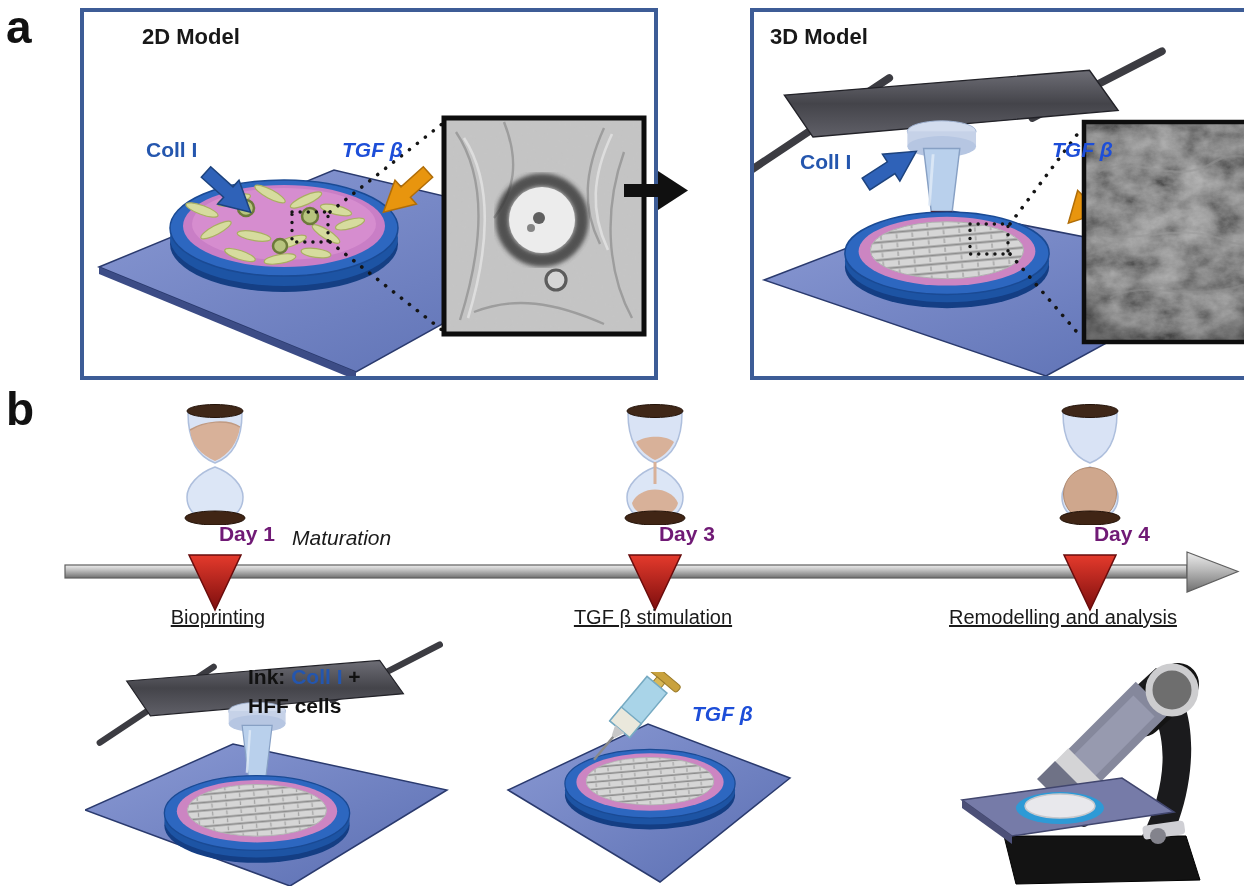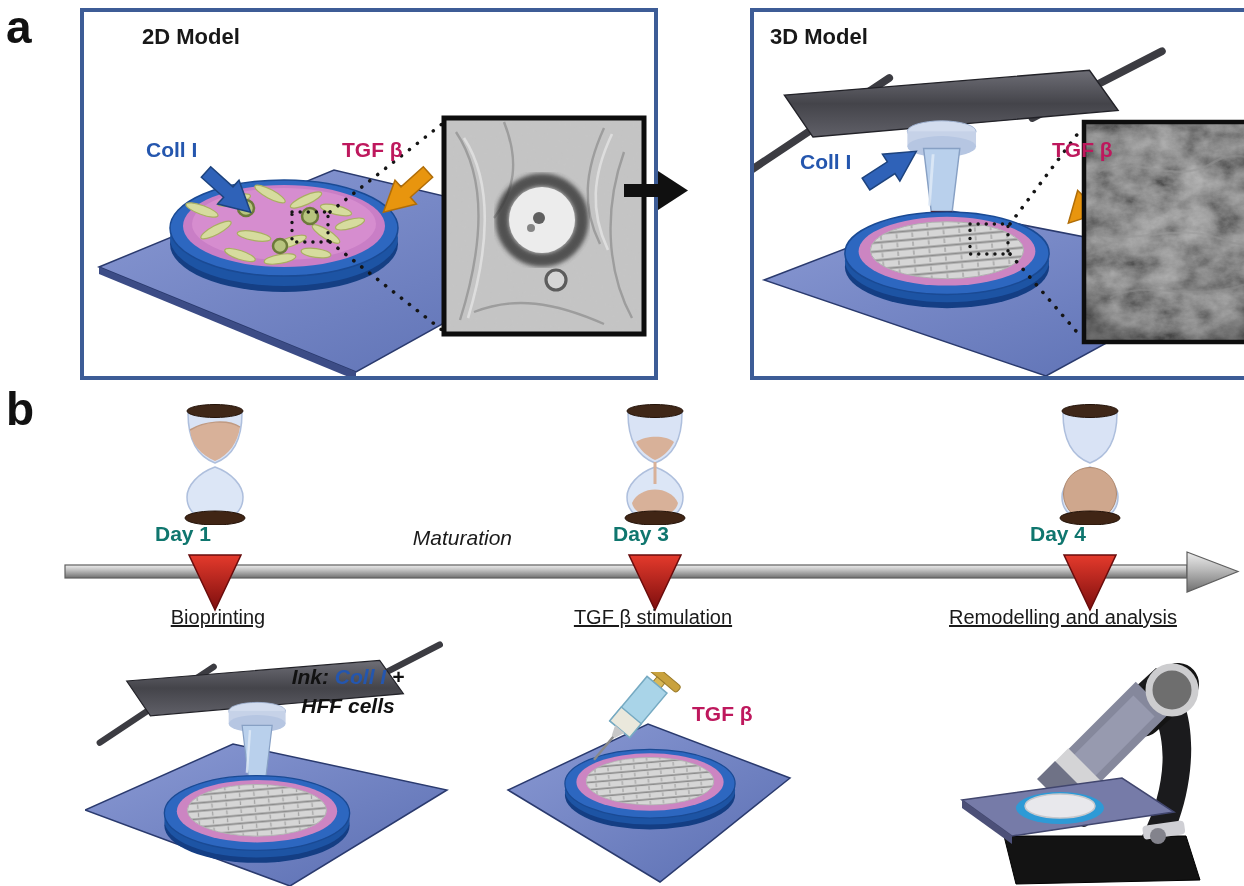--- a/index.html
+++ b/index.html
@@ -3,25 +3,25 @@
 <meta charset="utf-8">
 <style>
   html,body{margin:0;padding:0;background:#ffffff;}
   #figure{position:relative;width:1244px;height:886px;background:#ffffff;
           font-family:"Liberation Sans","DejaVu Sans",sans-serif;overflow:hidden;}
   .abs{position:absolute;}
   .panel-letter{font-size:46px;font-weight:bold;color:#111;line-height:1;}
   .panel-box{position:absolute;border:4px solid #3d5c96;background:#fff;margin-left:42px;}
   .box-title{position:absolute;font-size:22px;font-weight:bold;color:#181818;}
   .coll-label{position:absolute;font-size:21px;font-weight:bold;color:#2456ae;}
-  .tgf-label{position:absolute;font-size:21px;font-weight:bold;color:#be185d;}
-  .day-label{position:absolute;width:120px;text-align:left;font-size:21px;font-weight:bold;color:#0f766e;}
-  .phase-label{position:absolute;width:220px;text-align:right;font-size:21px;font-style:italic;color:#1a1a1a;}
+  .tgf-label{position:absolute;font-size:21px;font-weight:bold;color:#1d4ed8;font-style:italic;}
+  .day-label{position:absolute;width:120px;text-align:right;font-size:21px;font-weight:bold;color:#701a75;}
+  .phase-label{position:absolute;width:220px;text-align:left;font-size:21px;font-style:italic;color:#1a1a1a;}
   .event-label{position:absolute;text-align:center;font-size:20px;color:#1a1a1a;text-decoration:underline;}
-  .ink-note{position:absolute;width:200px;text-align:center;font-size:21px;font-weight:bold;color:#111;line-height:29px;font-style:italic;}
+  .ink-note{position:absolute;width:200px;font-size:21px;font-weight:bold;color:#111;line-height:29px;}
   .ink-note .blue{color:#2456ae;}
   svg{display:block;}
 </style>
 </head>
 <body>
 
 <div id="figure">
 
   <svg width="0" height="0" style="position:absolute" aria-hidden="true">
     <defs>
@@ -231,21 +231,21 @@
 
   <svg class="abs" style="left:60px;top:548px" width="1184" height="70" viewBox="0 0 1184 70">
     <rect x="5" y="17" width="1122" height="13" fill="url(#gradBar)" stroke="#5f5f5f" stroke-width="1.2"></rect>
     <polygon points="1127,4 1178,23.5 1127,44" fill="url(#gradBar)" stroke="#5f5f5f" stroke-width="1.2"></polygon>
     <polygon points="129,7 181,7 155,62" fill="url(#gradRed)" stroke="#6a0c0c" stroke-width="1.5"></polygon>
     <polygon points="569,7 621,7 595,62" fill="url(#gradRed)" stroke="#6a0c0c" stroke-width="1.5"></polygon>
     <polygon points="1004,7 1056,7 1030,62" fill="url(#gradRed)" stroke="#6a0c0c" stroke-width="1.5"></polygon>
   </svg>
 
   <div class="day-label" style="left:155px;top:522px">Day 1</div>
-  <div class="day-label" style="left:613px;top:522px">Day 3</div>
+  <div class="day-label" style="left:595px;top:522px">Day 3</div>
   <div class="day-label" style="left:1030px;top:522px">Day 4</div>
 
   <div class="phase-label" style="left:292px;top:526px">Maturation</div>
 
   <div class="event-label" style="left:118px;top:606px;width:200px">Bioprinting</div>
   <div class="event-label" style="left:533px;top:606px;width:240px">TGF β stimulation</div>
   <div class="event-label" style="left:923px;top:606px;width:280px">Remodelling and analysis</div>
 
   <svg class="abs" style="left:85px;top:632px" width="370" height="254" viewBox="0 0 370 254">
     <polygon points="0,178 148,112 362,158 205,254" fill="url(#gradPlat)" stroke="#2a3a6e" stroke-width="1.5"></polygon>

